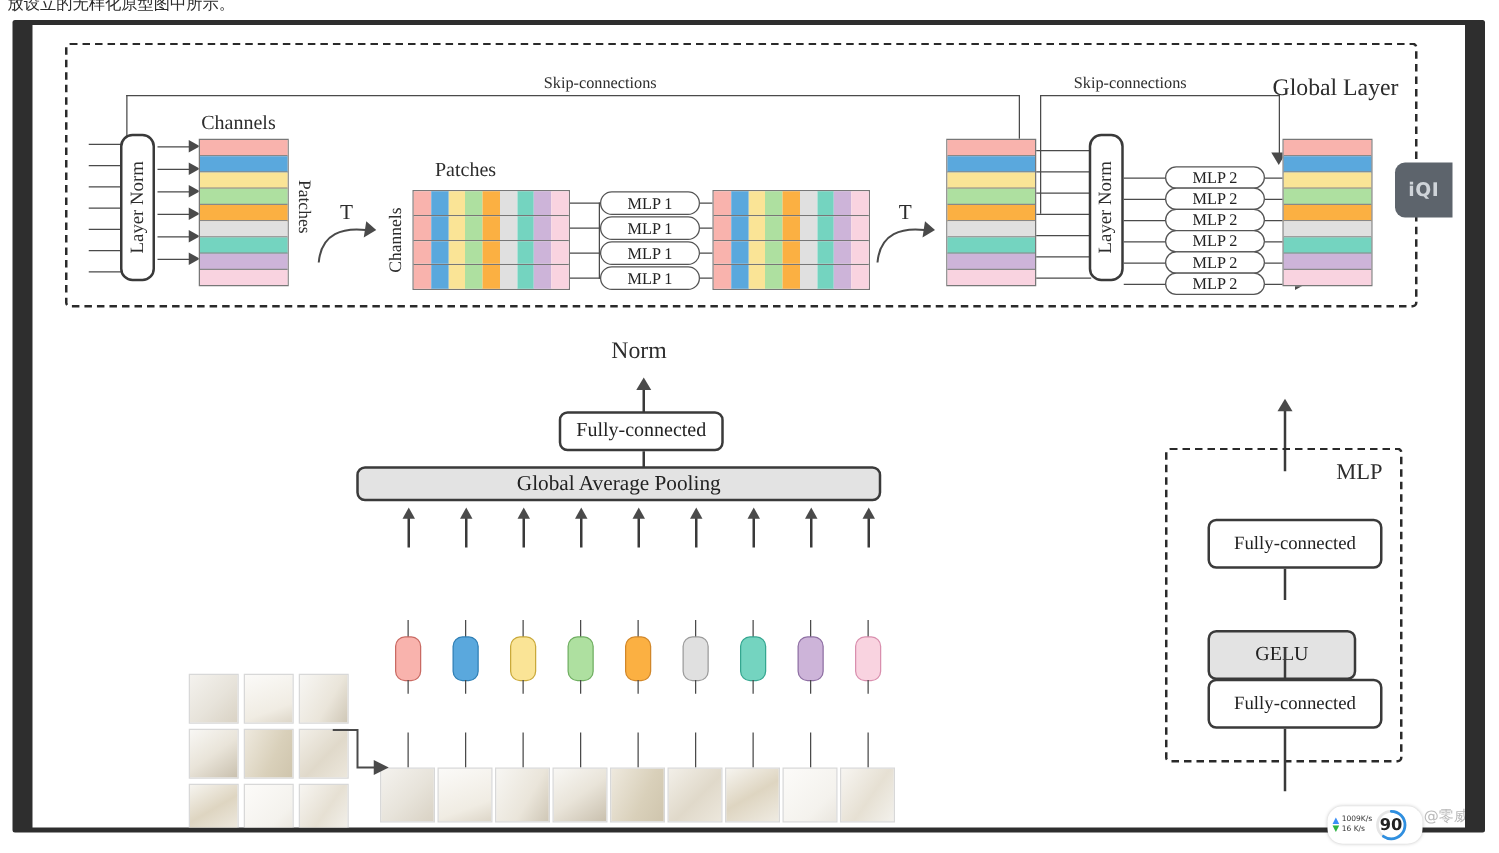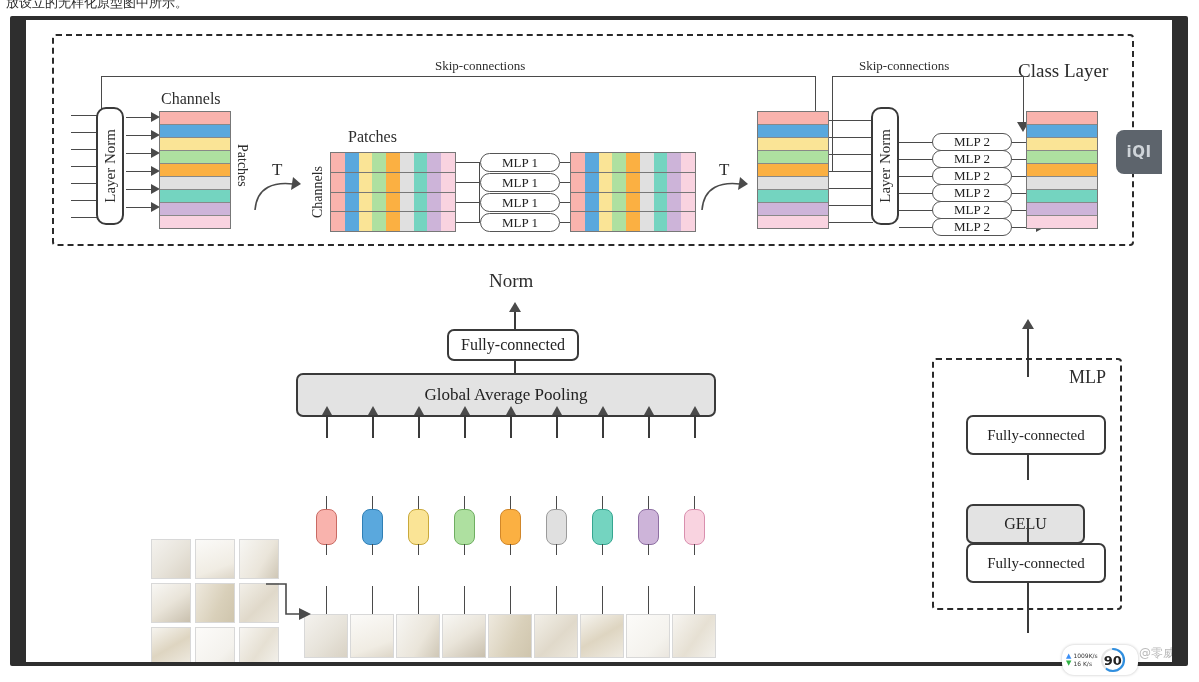--- a/index.html
+++ b/index.html
@@ -115,21 +115,21 @@
 <body>
 
 <div id="root">
 
   <div class="topnote">放设立的无样化原型图中所示。</div>
 
   <div class="frame"></div>
   <div class="canvas">
 
     <div class="dashbox" style="left:26px; top:14px; width:1082px; height:212px;"></div>
-    <div class="lbl" style="left:992px; top:40px; font-size:19px;">Class Layer</div>
+    <div class="lbl" style="left:992px; top:40px; font-size:19px;">Global Layer</div>
 
     <div class="lbl" style="left:409px; top:38px; font-size:13px;">Skip-connections</div>
     <div class="lbl" style="left:833px; top:38px; font-size:13px;">Skip-connections</div>
 
     <div class="vline" style="left:75px; top:56px; height:65px;"></div>
     <div class="hline" style="left:75px; top:56px; width:715px;"></div>
     <div class="vline" style="left:789px; top:56px; height:50px;"></div>
     <div class="arrow-d" style="left:783px; top:102px;"></div>
 
     <div class="vline" style="left:806px; top:56px; height:95px;"></div>
@@ -389,21 +389,21 @@
 
     <div class="lbl" style="left:463px; top:250px; font-size:19px;">Norm</div>
     <div class="thickv" style="left:488px; top:290px; height:37px;"></div>
     <div class="arrow-u" style="left:483px; top:282px;"></div>
 
     <div class="box" style="left:421px; top:309px; width:132px; height:32px; font-size:16px;">
       <span>Fully-connected</span>
     </div>
     <div class="thickv" style="left:488px; top:341px; height:17px;"></div>
 
-    <div class="box gray" style="left:270px; top:353px; width:420px; height:44px; font-size:17px;align-items:center;">
+    <div class="box gray" style="left:259px; top:353px; width:420px; height:28px; font-size:17px;align-items:center;">
       <span>Global Average Pooling</span>
     </div>
 
     <div id="gap-arrows">
         <div class="thickv" style="left: 300px; top: 394px; height: 24px;"></div>
         <div class="arrow-u-sm" style="left: 296px; top: 386px;"></div>
         <div class="thickv" style="left: 346px; top: 394px; height: 24px;"></div>
         <div class="arrow-u-sm" style="left: 342px; top: 386px;"></div>
         <div class="thickv" style="left: 392px; top: 394px; height: 24px;"></div>
         <div class="arrow-u-sm" style="left: 388px; top: 386px;"></div>

